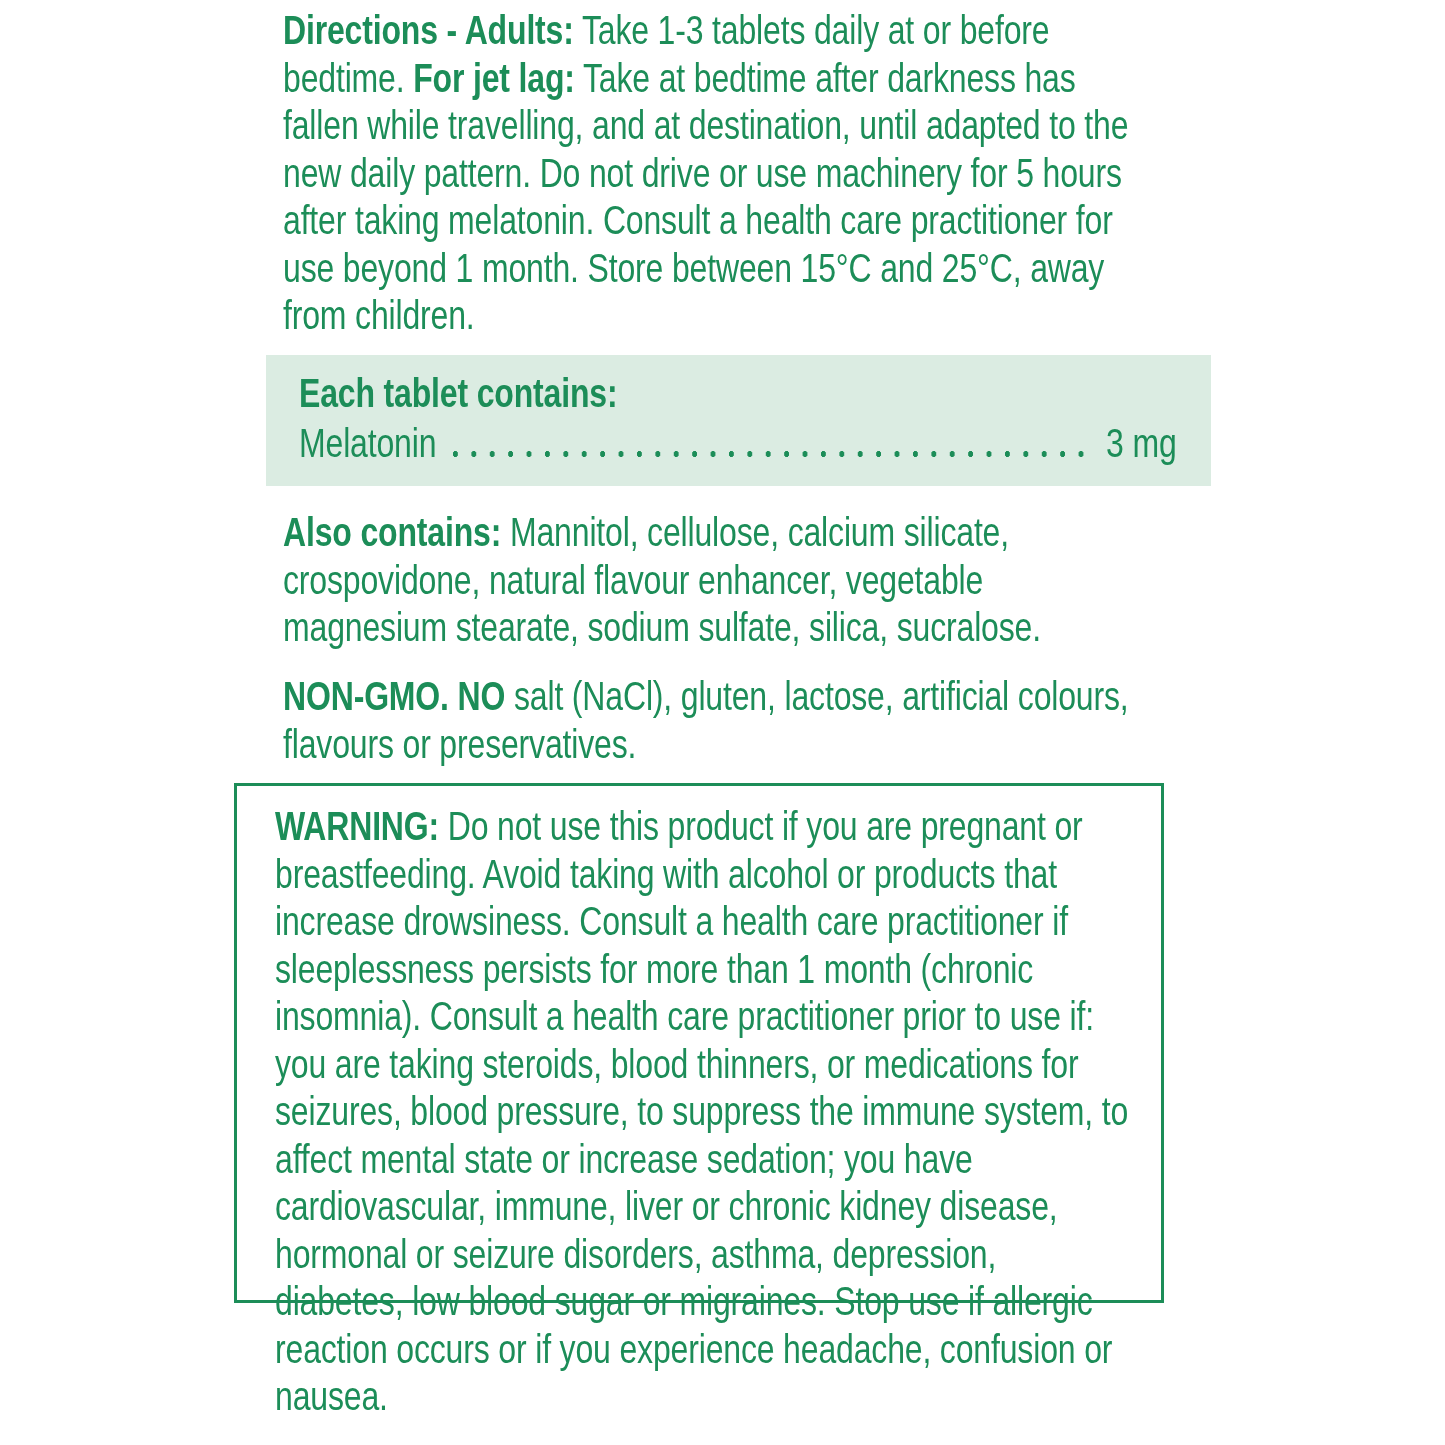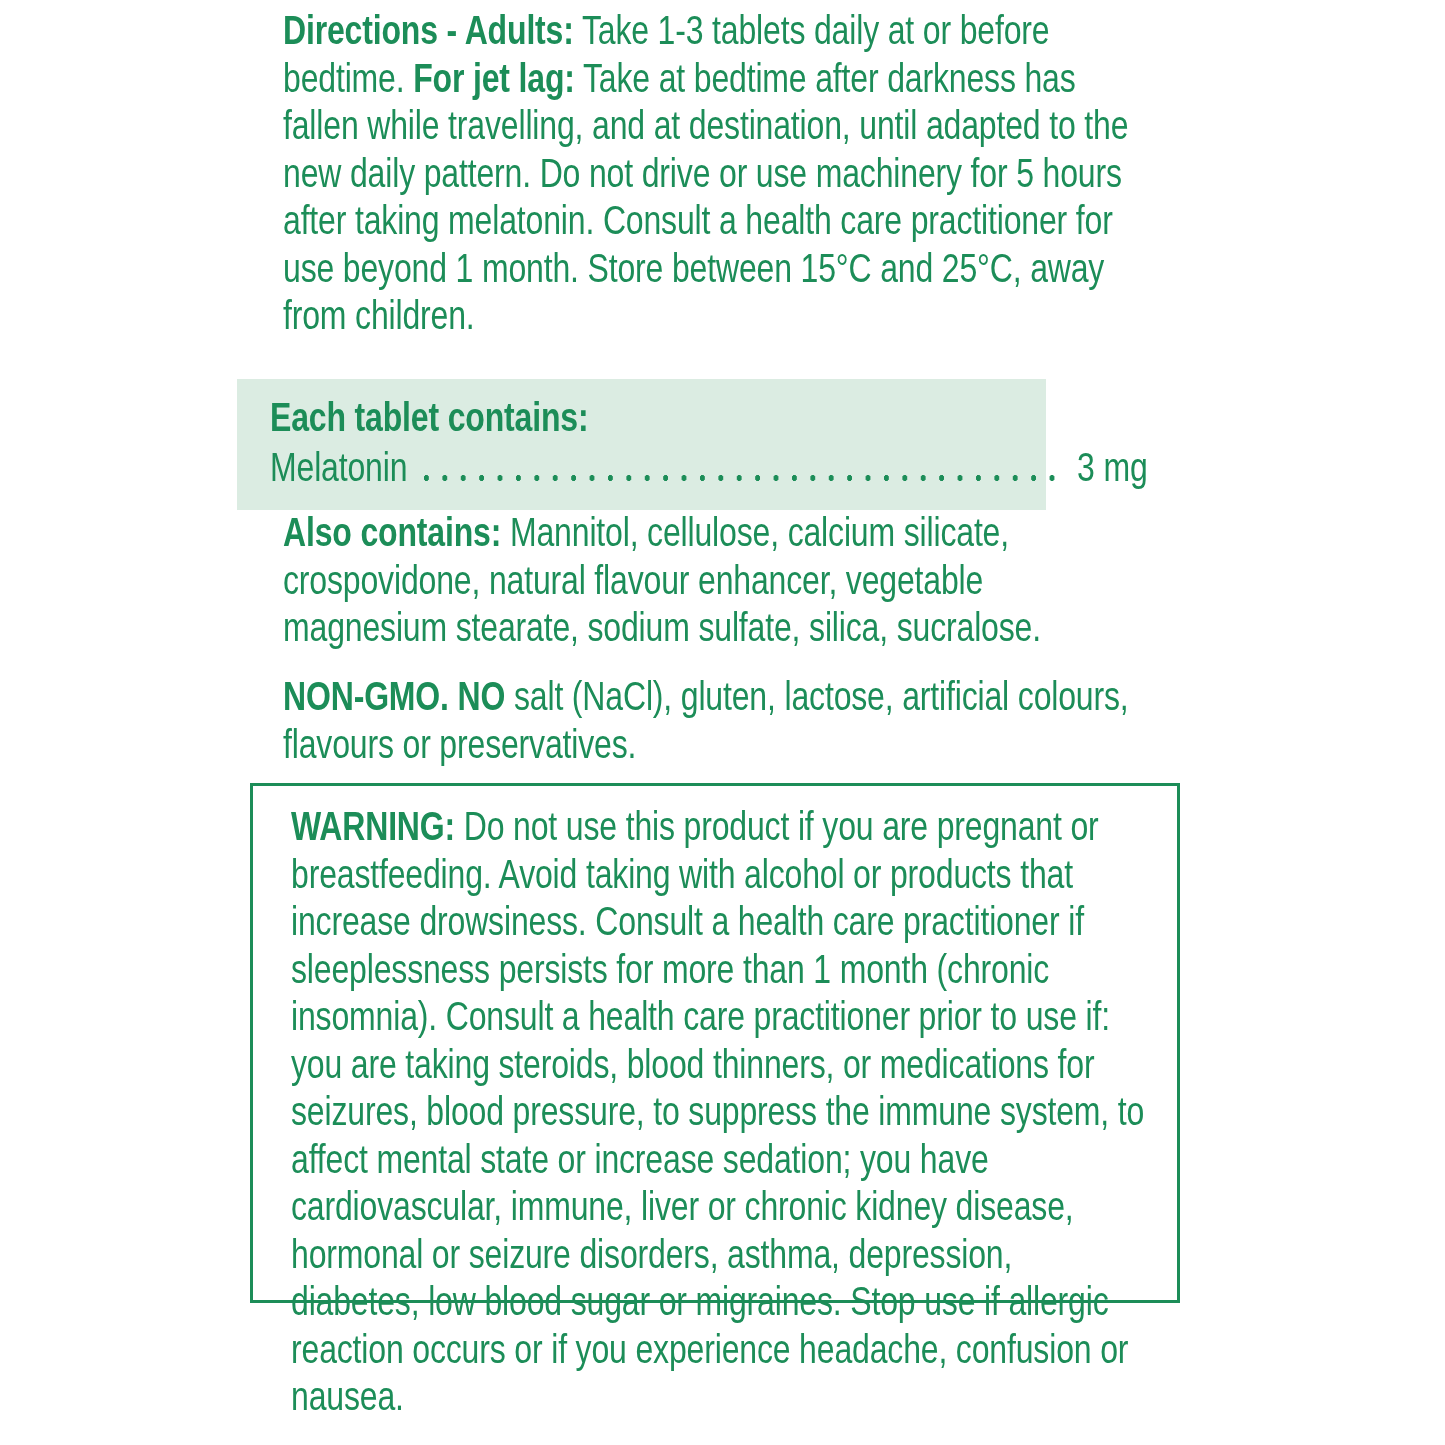--- a/index.html
+++ b/index.html
@@ -26,26 +26,25 @@
     line-height: 47.5px;
     letter-spacing: -0.2px;
     transform: scaleX(0.8);
     transform-origin: 0 0;
     color: var(--green);
   }
   .para .b, .bold { font-weight: bold; }
   .directions { top: 7px; }
   .facts-box {
     position: absolute;
-    left: 237px;
+    left: 266px;
     top: 355px;
-    width: 809px;
+    width: 945px;
     height: 131px;
     background: var(--box-bg);
-    margin-top: 24px;
   }
   .facts-inner {
     position: absolute;
     left: 33px;
     top: 13px;
     width: 1097px;
     transform: scaleX(0.8);
     transform-origin: 0 0;
     font-size: 40px;
     line-height: 50px;
@@ -64,21 +63,21 @@
     margin: 0 16px 0 12px;
     background-image: radial-gradient(circle, var(--green) 2.8px, transparent 3.4px);
     background-repeat: repeat-x;
     background-position: left bottom 10px;
     background-size: 23px 8px;
   }
   .also { top: 509px; }
   .nongmo { top: 673px; }
   .warning-box {
     position: absolute;
-    left: 250px;
+    left: 234px;
     top: 783px;
     width: 930px;
     height: 520px;
     border: 3px solid var(--green);
     background: var(--page-bg);
   }
   .warn {
     left: 38px;
     top: 17px;
     width: 1072px;

